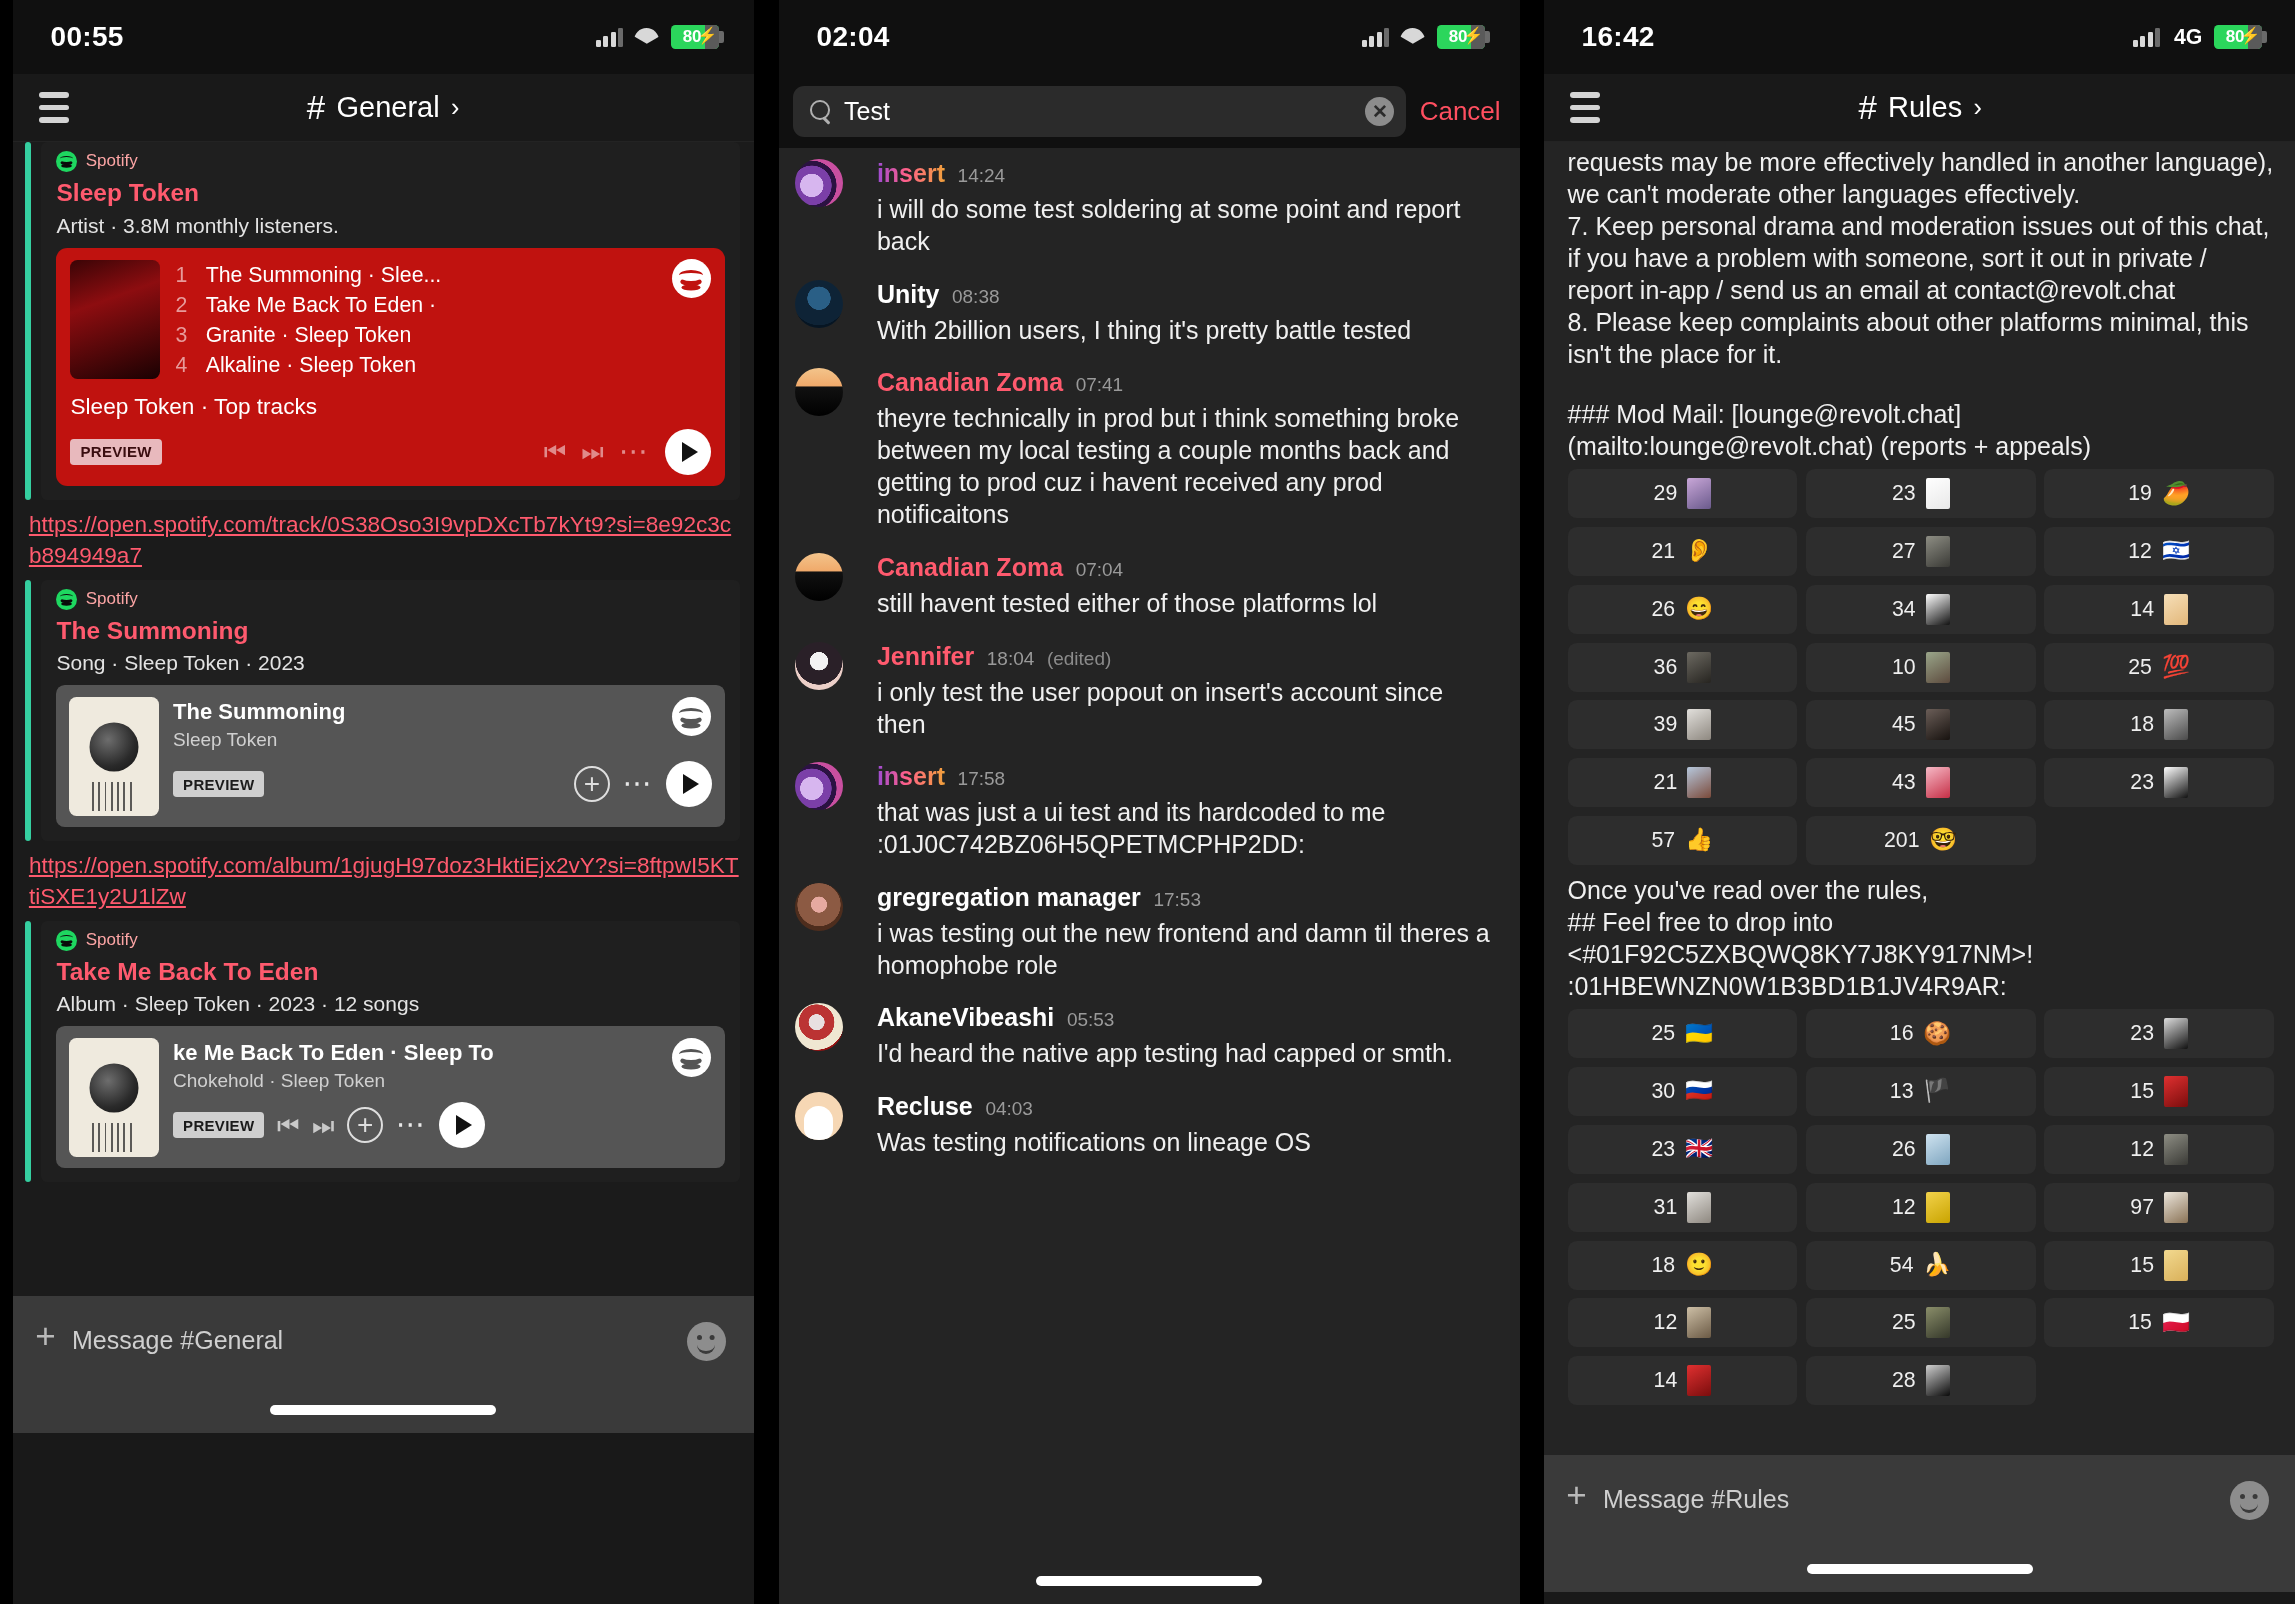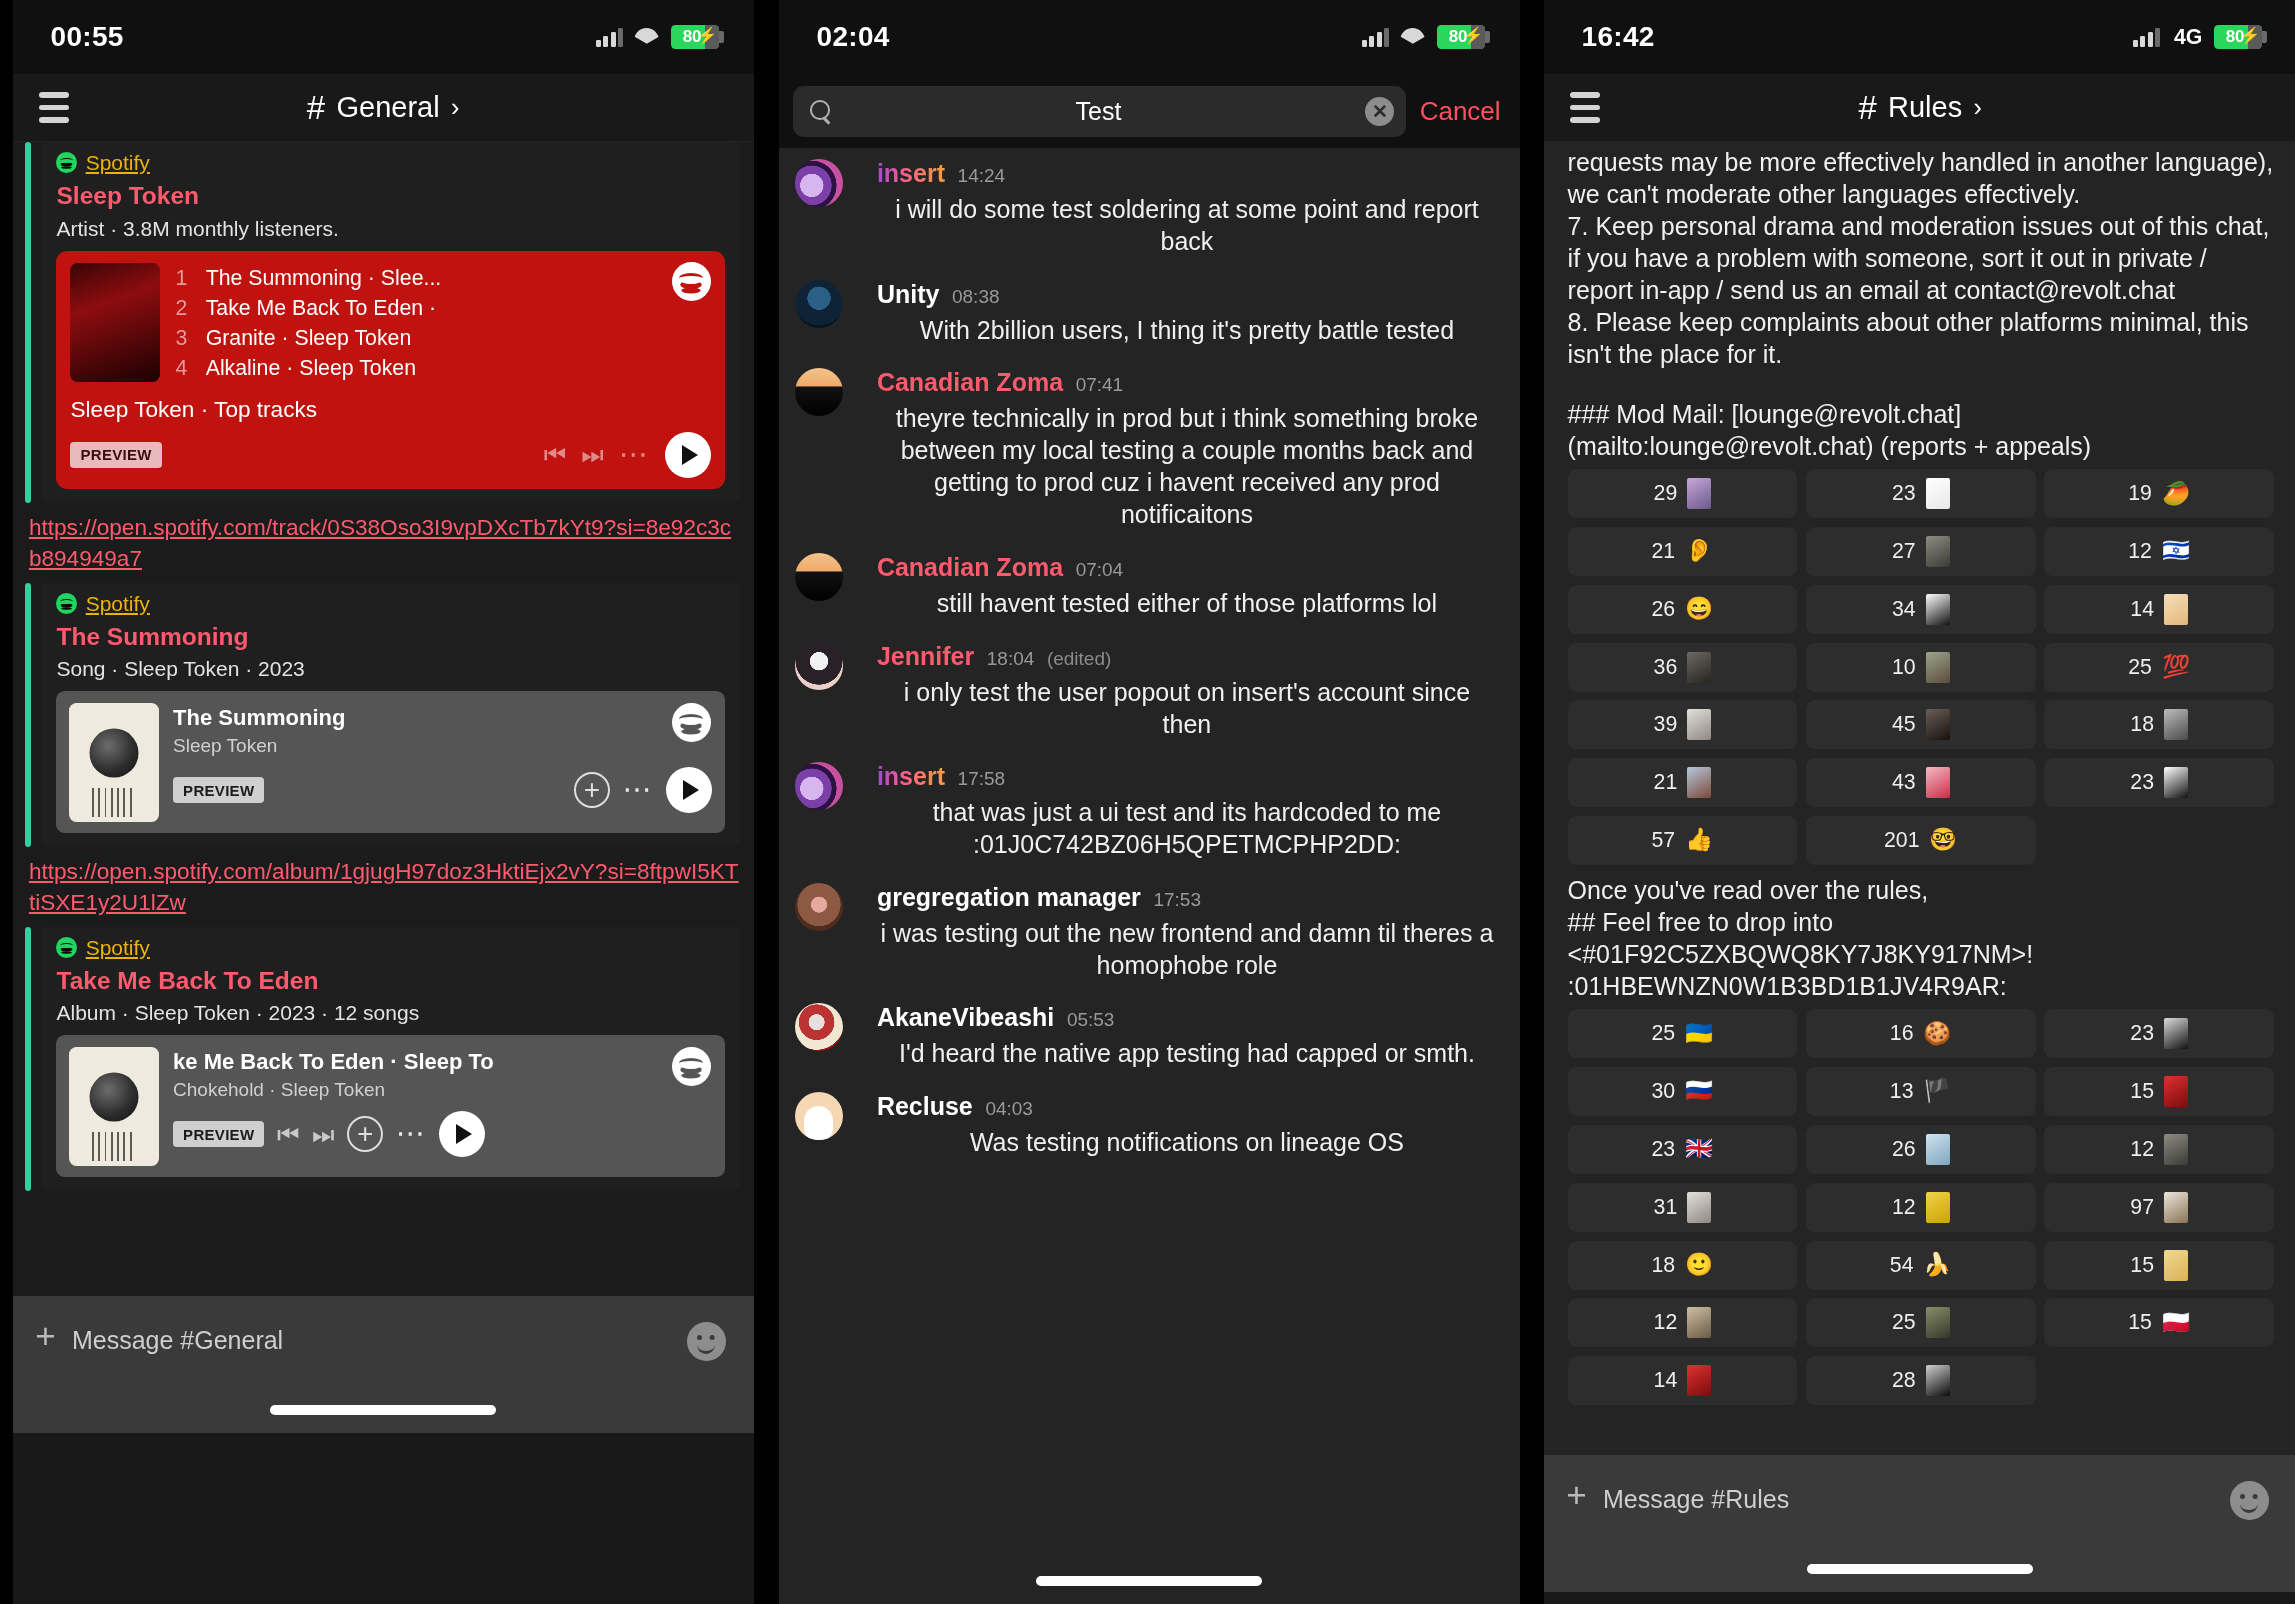--- a/index.html
+++ b/index.html
@@ -15,21 +15,21 @@
     background: #000;
   }
   .phone {
     position: relative;
     height: 1604px;
     background: #191919;
     overflow: hidden;
     flex: 0 0 auto;
   }
   .phone.p1 { width: 741px; margin-left: 12.6px; }
-  .phone.p2 { width: 741px; margin-left: 25px; text-align: center; }
+  .phone.p2 { width: 741px; margin-left: 25px; }
   .phone.p3 { width: 753px; margin-left: 24px; }
 
   
   .statusbar {
     height: 74px;
     display: flex; align-items: center; justify-content: space-between;
     padding: 0 35px 0 38px;
     background: #101010;
     color: #fff;
   }
@@ -117,21 +117,21 @@
     background:#35cfa0; border-radius:3.1px;
   }
   .embed-inner{ background:#1f1f1f; border-radius: 6.3px; padding: 8.8px 15px 14px 15px; }
   .embed-src{ display:flex; align-items:center; gap:8.2px; margin-bottom: 7.5px; }
   .spotify-dot{ width:21px; height:21px; border-radius:50%; background:#1ed760; position:relative; flex:0 0 auto;}
   .spotify-dot:before{
     content:""; position:absolute; left:3.8px; top:5.6px; width:13px; height:4.4px;
     border-top:1.9px solid #0a0a0a; border-radius:50%;
     box-shadow: 0 3.8px 0 -0.6px #0a0a0a, 0 7px 0 -1.3px #0a0a0a;
   }
-  .embed-srcname{ font-size:21px; color:#eab308;text-decoration:underline; }
+  .embed-srcname{ font-size:17px; color:#fca5a5; }
   .embed-title{ font-size:24.5px; color:#ff5a6e; font-weight:700; margin-bottom: 6.3px; }
   .embed-sub{ font-size:21px; color:#e3e3e3; margin-bottom: 10px; }
 
   .player-red{
     background:#c0120f; border-radius: 11.3px; padding: 12.6px 14px 11.3px 14px;
     position: relative; min-height: 201px;
   }
   .player-dark{
     background:#555555; border-radius: 8.8px; padding: 11.3px 12.6px;
     position: relative;

